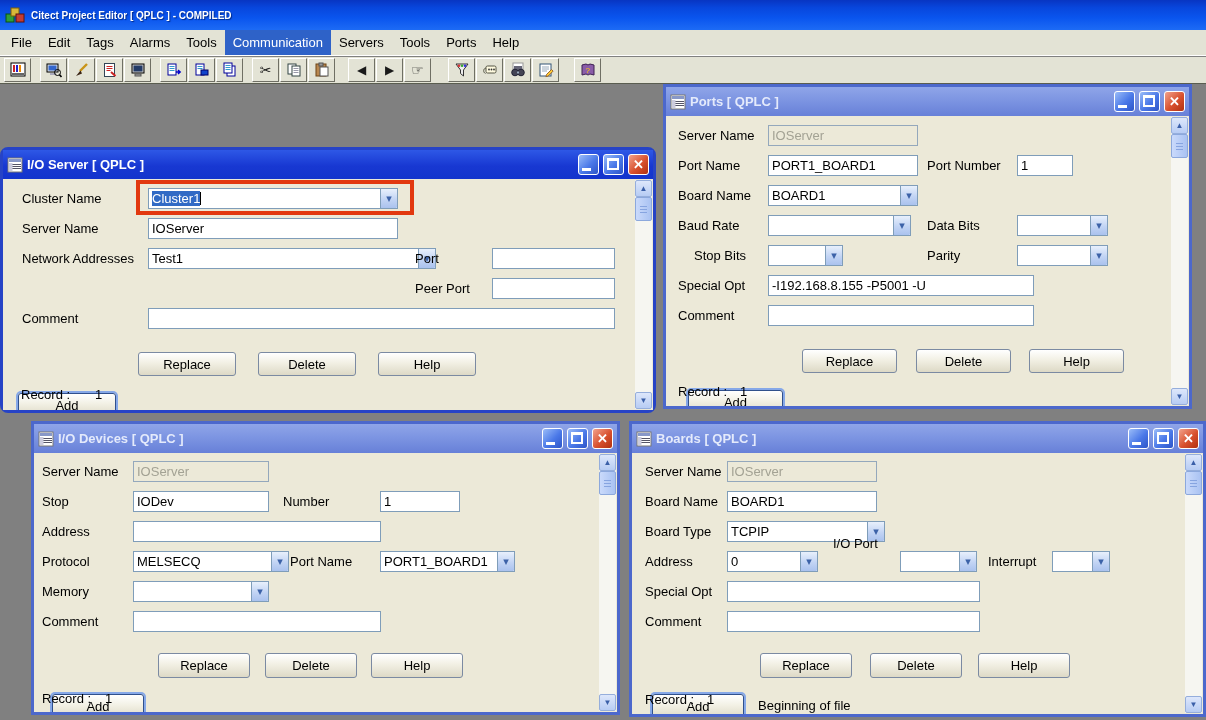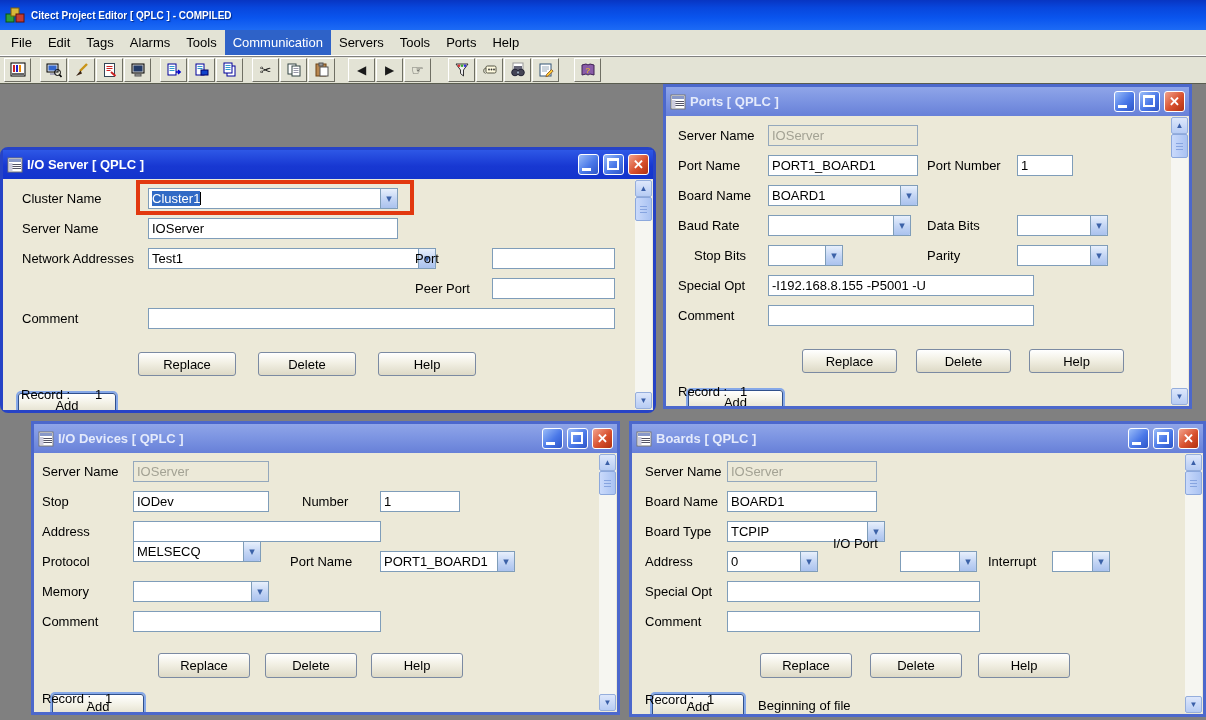--- a/index.html
+++ b/index.html
@@ -360,26 +360,26 @@
       <span class="wtext">I/O Devices [ QPLC ]</span>
       <button class="wbtn min"></button>
       <button class="wbtn max"></button>
       <button class="wbtn close"></button>
     </div>
     <div class="wbody">
       <span class="lbl" style="left:8px;top:11px;">Server Name</span>
       <input class="txt disabled" style="left: 99px; top: 8px; width: 136px;" disabled="" value="IOServer">
       <span class="lbl" style="left:8px;top:41px;">Stop</span>
       <input class="txt" style="left: 99px; top: 38px; width: 136px;" value="IODev">
-      <span class="lbl" style="left:268px;top:41px;">Number</span>
+      <span class="lbl" style="left:249px;top:41px;">Number</span>
       <input class="txt" style="left: 346px; top: 38px; width: 80px;" value="1">
       <span class="lbl" style="left:8px;top:71px;">Address</span>
       <input class="txt" style="left: 99px; top: 68px; width: 248px;" value="">
       <span class="lbl" style="left:8px;top:101px;">Protocol</span>
-      <div class="combo" style="left:99px;top:88px;width:128px;">
+      <div class="combo" style="left:99px;top:98px;width:156px;">
         <span class="cval">MELSECQ</span>
           <span class="cbtn"></span>
       </div>
       <span class="lbl" style="left:256px;top:101px;">Port Name</span>
       <div class="combo" style="left:346px;top:98px;width:135px;">
         <span class="cval">PORT1_BOARD1</span>
           <span class="cbtn"></span>
       </div>
       <span class="lbl" style="left:8px;top:131px;">Memory</span>
       <div class="combo" style="left:99px;top:128px;width:136px;">

